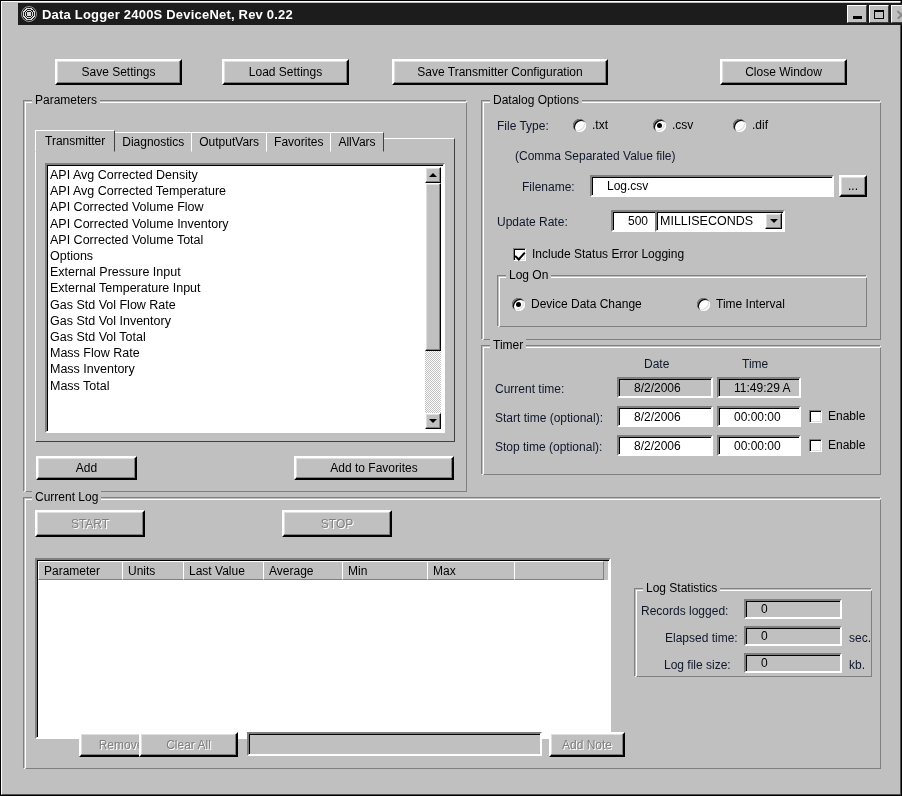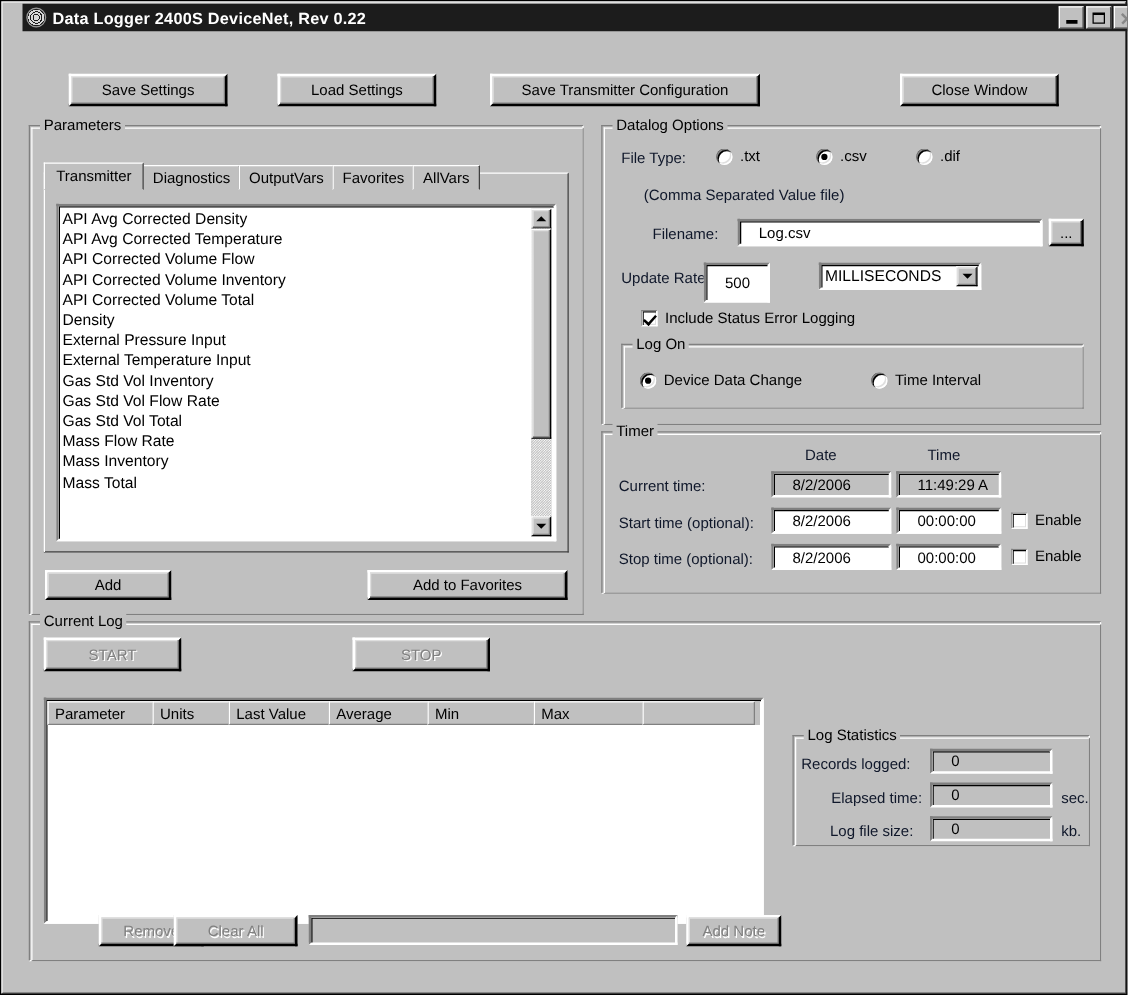--- a/index.html
+++ b/index.html
@@ -449,25 +449,25 @@
       </div>
     </div>
 
     <div class="listbox" style="left:42px; top:136px; width:400px; height:270px;">
       <div class="listitems" id="param-list">
           <div>API Avg Corrected Density</div>
           <div>API Avg Corrected Temperature</div>
           <div>API Corrected Volume Flow</div>
           <div>API Corrected Volume Inventory</div>
           <div>API Corrected Volume Total</div>
-          <div>Density</div>
+          <div>Options</div>
           <div>External Pressure Input</div>
           <div>External Temperature Input</div>
+          <div>Gas Std Vol Flow Rate</div>
           <div>Gas Std Vol Inventory</div>
-          <div>Gas Std Vol Flow Rate</div>
           <div>Gas Std Vol Total</div>
           <div>Mass Flow Rate</div>
           <div>Mass Inventory</div>
           <div>Mass Total</div>
         </div>
       <div class="vscroll">
         <div class="sb-arrow up">
           <span class="tri-up"></span>
         </div>
         <div class="sb-track">
@@ -501,21 +501,21 @@
       <span>.dif</span>
     </div>
 
     <div class="lbl" style="left:512px; top:122px;">(Comma Separated Value file)</div>
 
     <div class="lbl" style="left:519px; top:153px;">Filename:</div>
     <div class="field" style="left:587px; top:148px; width:244px; height:22px;">Log.csv</div>
     <div class="btn" style="left:836px; top:148px; width:28px; height:22px;">...</div>
 
     <div class="lbl" style="left:494px; top:188px;">Update Rate:</div>
-    <div class="field" style="left:560px; top:183px; width:53px; height:32px;text-align:right;">500</div>
+    <div class="field" style="left:608px; top:183px; width:53px; height:22px;text-align:right;">500</div>
     <div class="combo" style="left:652px; top:183px; width:130px; height:22px;">
       <span>MILLISECONDS</span>
       <span class="combo-btn">
         <span class="tri-down"></span>
       </span>
     </div>
 
     <div class="check-wrap" style="left:510px; top:220px;">
       <span class="checkbox checked"></span>
       <span>Include Status Error Logging</span>

